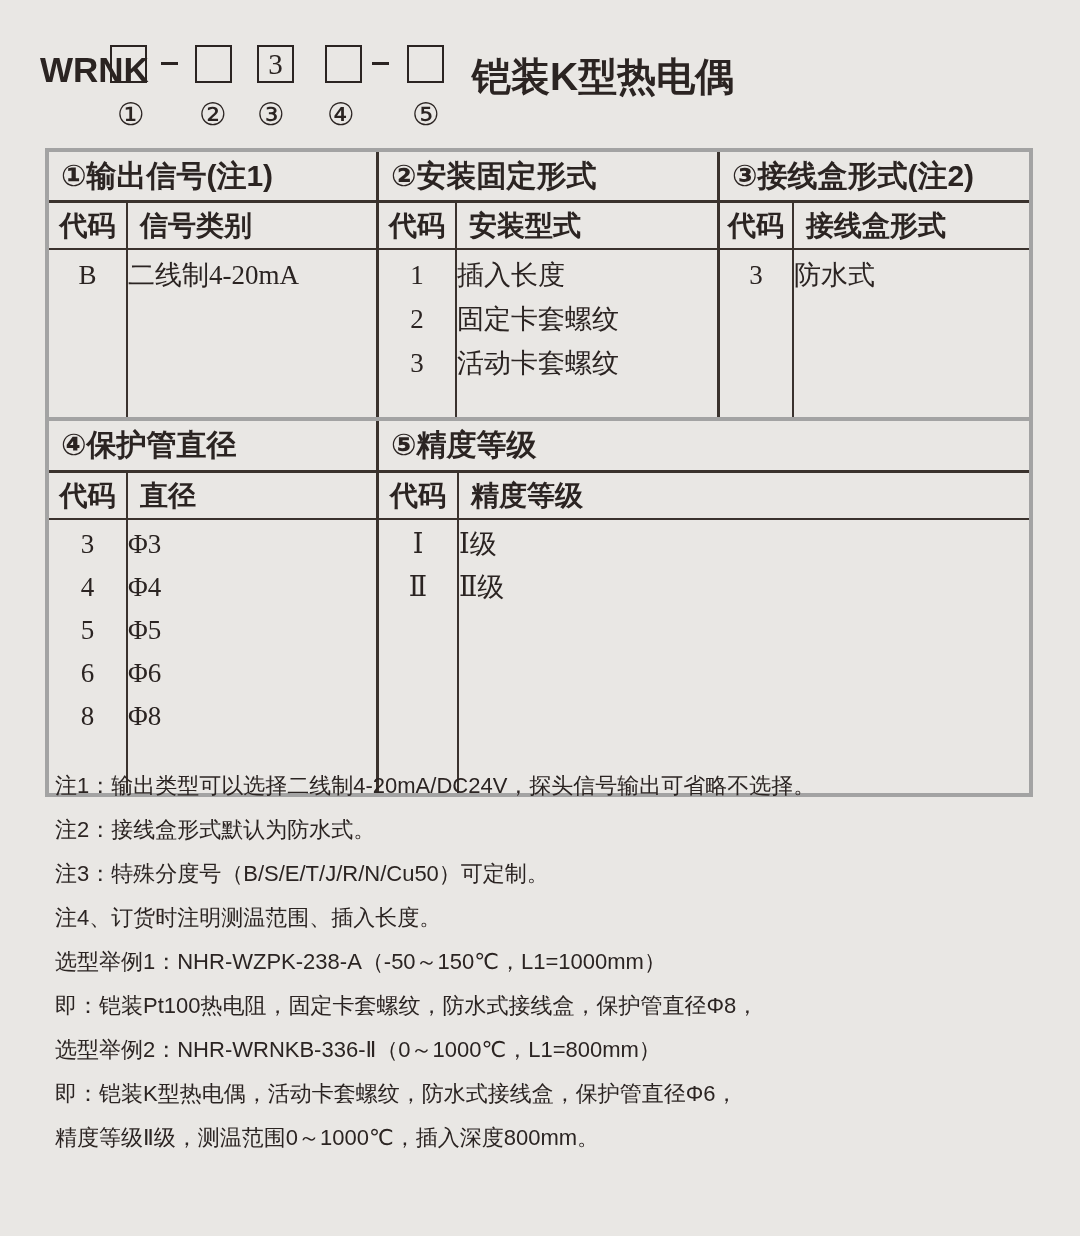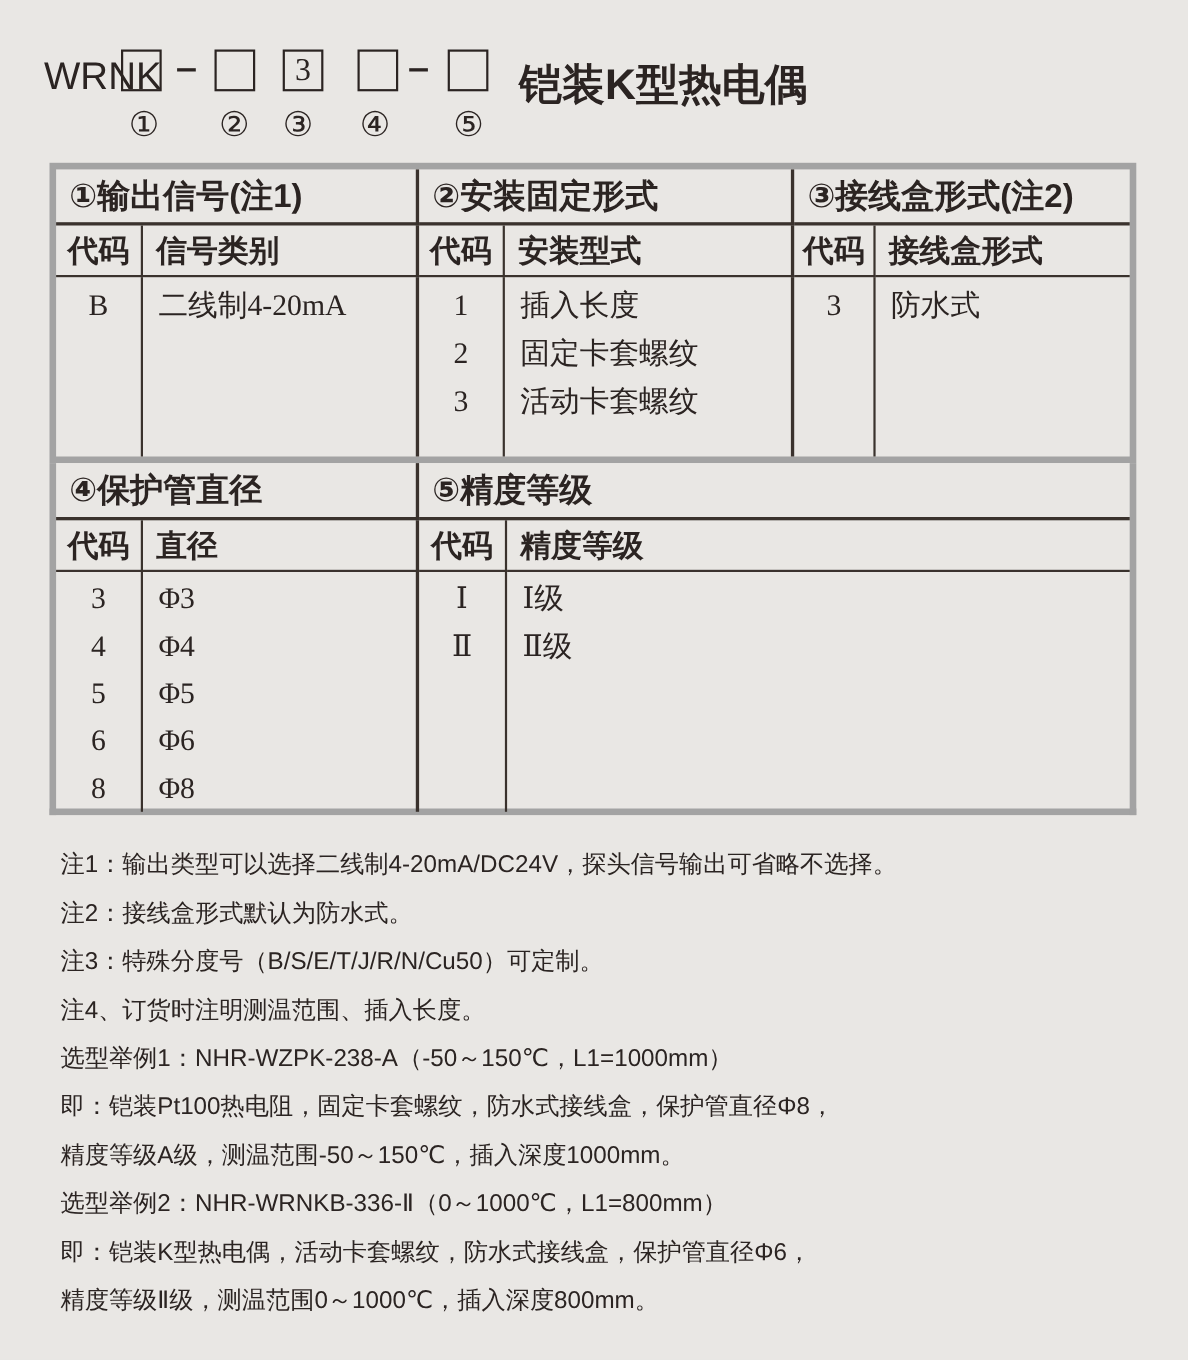--- a/index.html
+++ b/index.html
@@ -5,58 +5,58 @@
   html,body { margin:0; padding:0; background:#e9e7e4; }
   .page {
     position:relative; width:1080px; height:1236px; overflow:hidden;
     background:#e9e7e4; color:#2b2422;
     font-family:"Liberation Sans","DejaVu Sans",sans-serif;
   }
   
   .hdr { position:absolute; left:0; top:0; width:1080px; height:148px; }
   .wrnk {
     position:absolute; left:40px; top:50px;
-    font-size:35px; font-weight:normal; letter-spacing:0px;
+    font-size:35px; font-weight:bold; letter-spacing:0px;
   }
   .slot {
     position:absolute; top:45px; width:37px; height:38px;
     border:2px solid #2b2422; box-sizing:border-box;
     display:flex; align-items:center; justify-content:center;
     font-size:29px; font-family:"Liberation Serif","DejaVu Serif",serif;
   }
   .dash { position:absolute; top:62px; width:17px; height:3px; background:#2b2422; }
   .prodname { position:absolute; left:472px; top:50px; font-size:39px; font-weight:bold; }
   .circ { position:absolute; top:96px; font-size:31px; font-weight:normal;
           font-family:"DejaVu Sans","Liberation Sans",sans-serif; }
   
   .tbl {
     position:absolute; left:45px; width:988px; display:grid;
-    border:6px solid #a3a3a3; box-sizing:border-box; background:#e9e7e4;
+    border:4px solid #a3a3a3; box-sizing:border-box; background:#e9e7e4;
   }
   #t1 { top:148px; height:273px; grid-template-columns:79px 251px 78px 263px 74px 1fr;
         grid-template-rows:51px 47px 1fr; }
-  #t2 { top:421px; height:320px; border-top:none;
+  #t2 { top:421px; height:376px; border-top:none;
         grid-template-columns:79px 251px 80px 1fr; grid-template-rows:52px 47px 1fr; }
   .tt {
     display:flex; align-items:center; padding-left:12px; box-sizing:border-box;
     font-size:30px; font-weight:bold; border-bottom:3px solid #3a322d;
   }
   .th {
     display:flex; align-items:center; box-sizing:border-box;
     font-size:28px; font-weight:600; border-bottom:2px solid #3a322d;
     font-family:Liberation Sans, sans-serif;
   }
   .th.lbl { padding-left:12px; }
   .th.code { justify-content:center; }
   .td {
     box-sizing:border-box; padding-top:3px;
     font-size:27px; font-family:"Liberation Serif","DejaVu Serif",serif;
   }
   .td.code { text-align:center; }
-  .td.lbl { padding-left:14px; }
+  .td.lbl { }
   .c-sec { border-right:3px solid #3a322d; }
   .c-in  { border-right:2px solid #3a322d; }
   #t1 .ln { line-height:44px; white-space:nowrap; }
   #t2 .ln { line-height:43px; white-space:nowrap; }
   
   .notes { position:absolute; left:55px; top:764px; width:1000px; }
   .note-line { height:44px; line-height:44px; font-size:22px; white-space:nowrap; }
 </style>
 </head>
 <body>
@@ -152,19 +152,18 @@
     </div>
   </div>
 
   <div class="notes">
     <div class="note-line">注1：输出类型可以选择二线制4-20mA/DC24V，探头信号输出可省略不选择。</div>
     <div class="note-line">注2：接线盒形式默认为防水式。</div>
     <div class="note-line">注3：特殊分度号（B/S/E/T/J/R/N/Cu50）可定制。</div>
     <div class="note-line">注4、订货时注明测温范围、插入长度。</div>
     <div class="note-line">选型举例1：NHR-WZPK-238-A（-50～150℃，L1=1000mm）</div>
     <div class="note-line">即：铠装Pt100热电阻，固定卡套螺纹，防水式接线盒，保护管直径Φ8，</div>
-    <div class="note-line">精度等级A级，测温范围-50～150℃，插入深度1000mm。</div>
     <div class="note-line">选型举例2：NHR-WRNKB-336-Ⅱ（0～1000℃，L1=800mm）</div>
     <div class="note-line">即：铠装K型热电偶，活动卡套螺纹，防水式接线盒，保护管直径Φ6，</div>
     <div class="note-line">精度等级Ⅱ级，测温范围0～1000℃，插入深度800mm。</div>
   </div>
 
 </div>
 
 </body></html>

